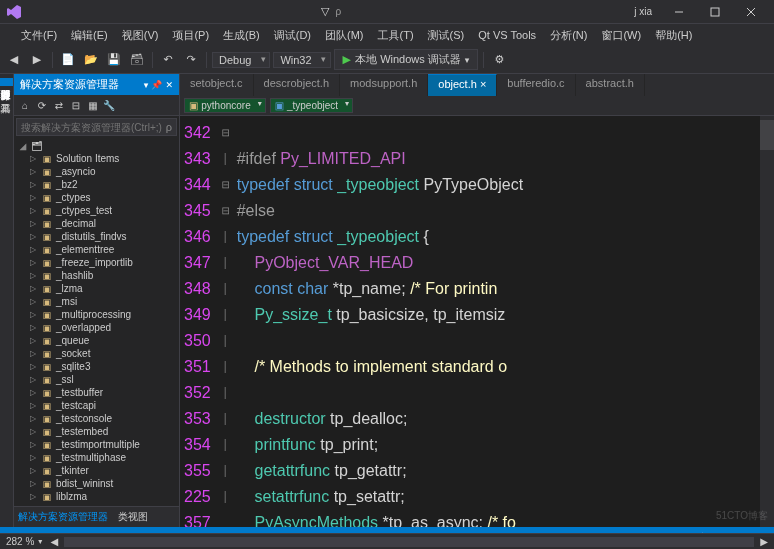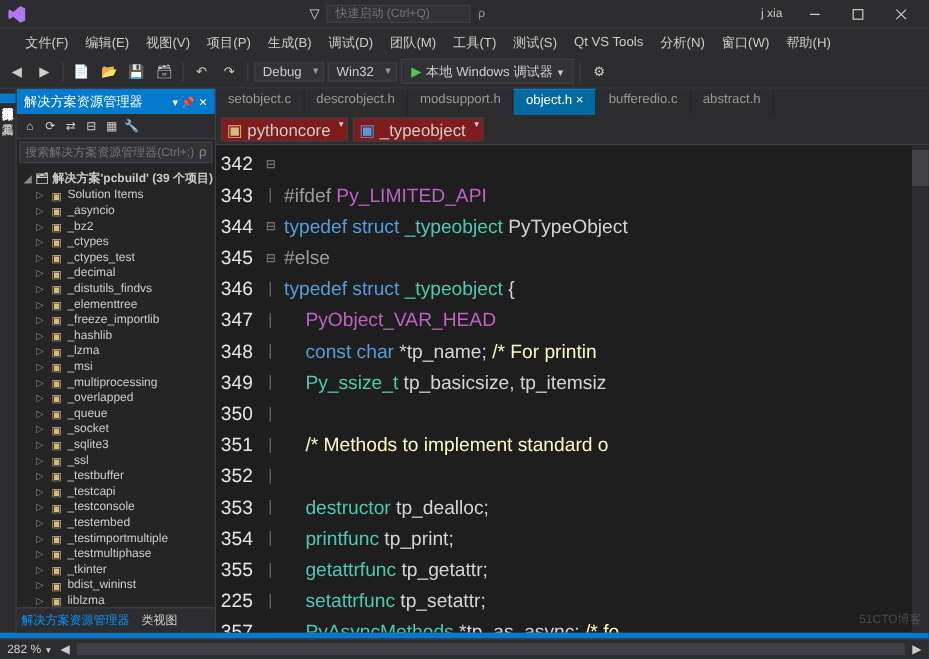--- a/index.html
+++ b/index.html
@@ -39,24 +39,24 @@
 .tr .exp { width:8px; font-size:8px; color:#888; }
 .tr .picon { width:12px; height:10px; display:inline-flex; align-items:center; justify-content:center; font-size:9px; }
 .tr.root { font-weight:bold; }
 .sexp-footer { background:#2d2d30; border-top:1px solid #3f3f46; padding:3px 4px; font-size:10px; display:flex; gap:10px; }
 .sexp-footer span:first-child { color:#0097fb; }
 .editor { flex:1; display:flex; flex-direction:column; background:#1e1e1e; }
 .tabs { background:#2d2d30; display:flex; height:22px; }
 .tab { padding:3px 10px; font-size:11px; border-right:1px solid #252526; background:#2d2d30; color:#999; }
 .tab.active { background:#0369a1; color:#fff; border-top:1px solid #007acc; }
 .navbar { background:#2d2d30; border-bottom:1px solid #3f3f46; display:flex; padding:2px 4px; gap:4px; }
-.navcombo { background:#7f1d1d; border:1px solid #3f3f46; padding:1px 14px 1px 4px; font-size:14px; position:relative; color:#ccc; }
+.navcombo { background:#14532d; border:1px solid #3f3f46; padding:1px 14px 1px 4px; font-size:10px; position:relative; color:#ccc; }
 .navcombo::after { content:"▾"; position:absolute; right:3px; top:0; font-size:8px; }
 .code { flex:1; display:flex; font-family:Consolas,monospace; font-size:15px; overflow:hidden; position:relative; }
-.gutter { background:#1e1e1e; color:#e5e5e5; text-align:right; padding:4px 8px 4px 4px; line-height:26px; font-size:16px; }
+.gutter { background:#1e1e1e; color:#d946ef; text-align:right; padding:4px 8px 4px 4px; line-height:26px; font-size:16px; }
 .fold { width:14px; background:#1e1e1e; padding:4px 0; line-height:26px; text-align:center; color:#888; font-size:10px; }
 .src { flex:1; padding:4px 0 4px 4px; line-height:26px; white-space:pre; font-size:16px; }
 .k-pre { color:#9b9b9b; }
 .k-kw { color:#569cd6; }
 .k-ty { color:#4ec9b0; }
 .k-mc { color:#bd63c5; }
 .k-cm { color:#fef9c3; }
 .k-tx { color:#d4d4d4; }
 .code-scroll { position:absolute; right:0; top:0; width:14px; height:100%; background:#2d2d30; }
 .code-scroll .thumb { background:#424245; width:100%; height:30px; margin-top:4px; }
@@ -68,21 +68,20 @@
 </style>
 </head>
 <body>
 
 <div class="titlebar">
   <svg class="vs-icon" viewBox="0 0 16 16">
       <path fill="#b179f1" d="M11 1l4 2v10l-4 2-6-5-3 2-1-1V5l1-1 3 2 6-5z"></path>
     </svg>
   <div class="center">
     <span style="color:#ddd;">▽</span>
-    <input class="quicklaunch" placeholder="快速启动 (Ctrl+Q)" style="">
     <span style="font-size:10px;color:#999">ρ</span>
   </div>
   <div class="right">
     <span style="font-size:10px;margin-right:8px;">j xia</span>
     <div class="winbtn">
         <svg viewBox="0 0 10 10">
           <path stroke="#ccc" d="M1 5h8"></path>
         </svg>
       </div>
     <div class="winbtn">
@@ -161,21 +160,20 @@
       <div class="ticon">🔧</div>
     </div>
     <div class="sexp-search">
       <input placeholder="搜索解决方案资源管理器(Ctrl+;)" style="">
       <span style="color:#888;">ρ</span>
     </div>
     <div class="tree" id="tree">
         <div class="tr root">
           <span class="exp">◢</span>
           <span class="picon">🗂</span>
-          <span>解决方案'pcbuild' (39 个项目)</span>
         </div>
         <div class="tr" style="padding-left: 16px;">
           <span class="exp">▷</span>
           <span class="picon" style="color:#d7ba7d;">▣</span>
           <span>Solution Items</span>
         </div>
         <div class="tr" style="padding-left: 16px;">
           <span class="exp">▷</span>
           <span class="picon" style="color:#d7ba7d;">▣</span>
           <span>_asyncio</span>

